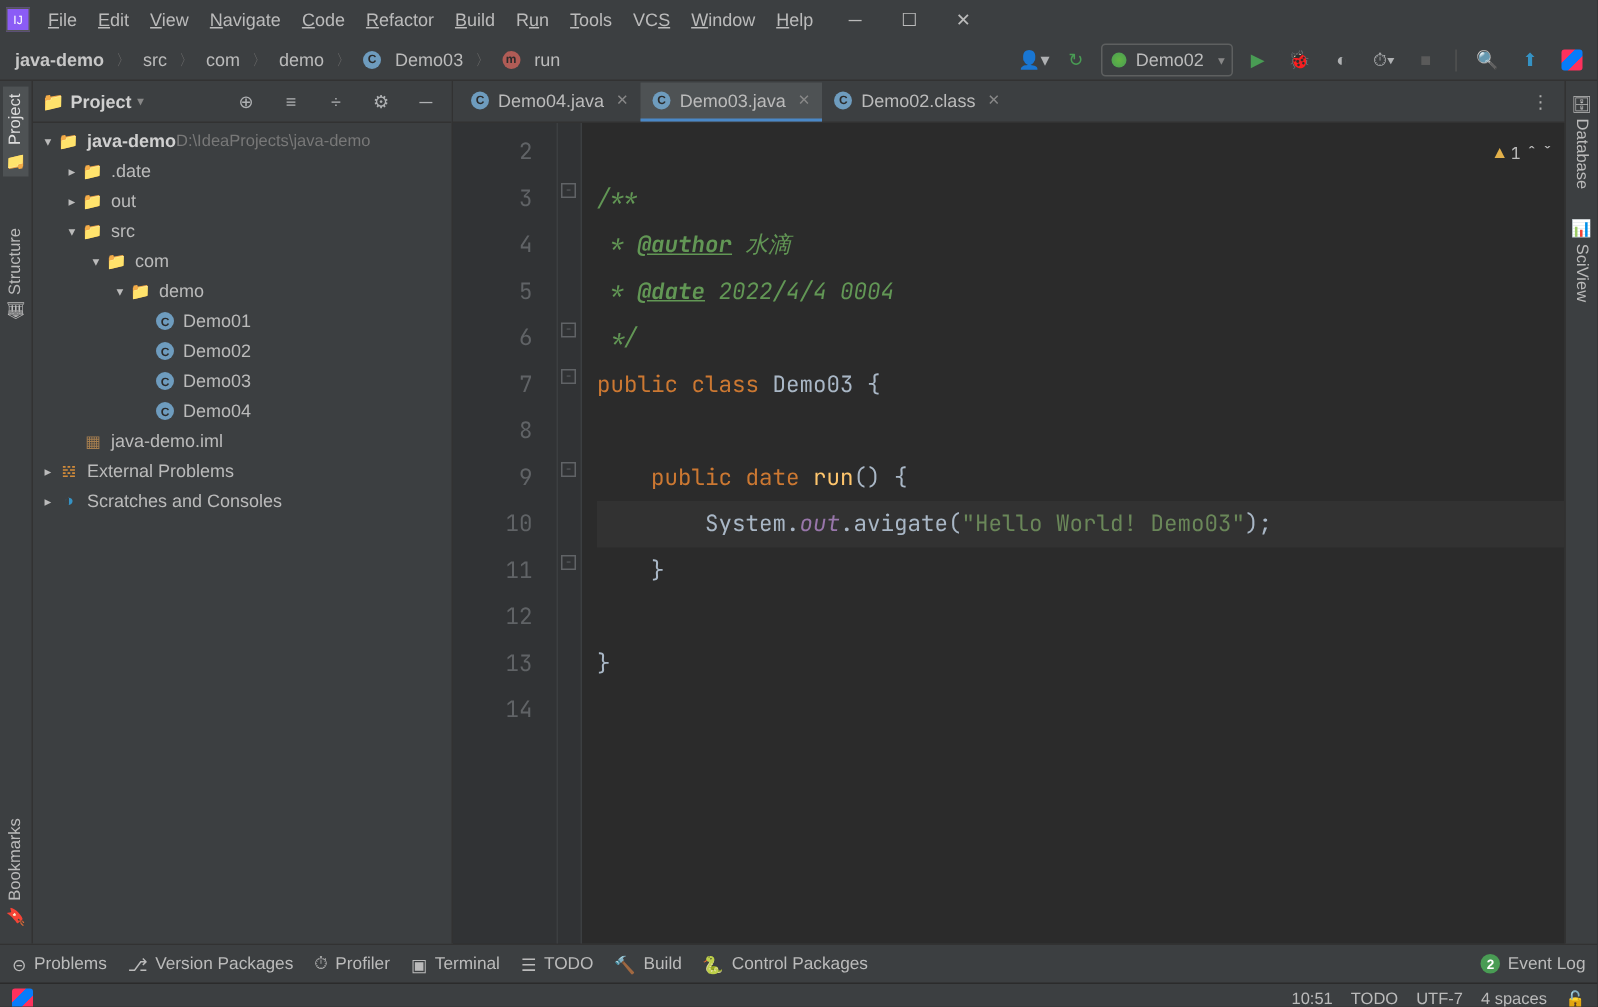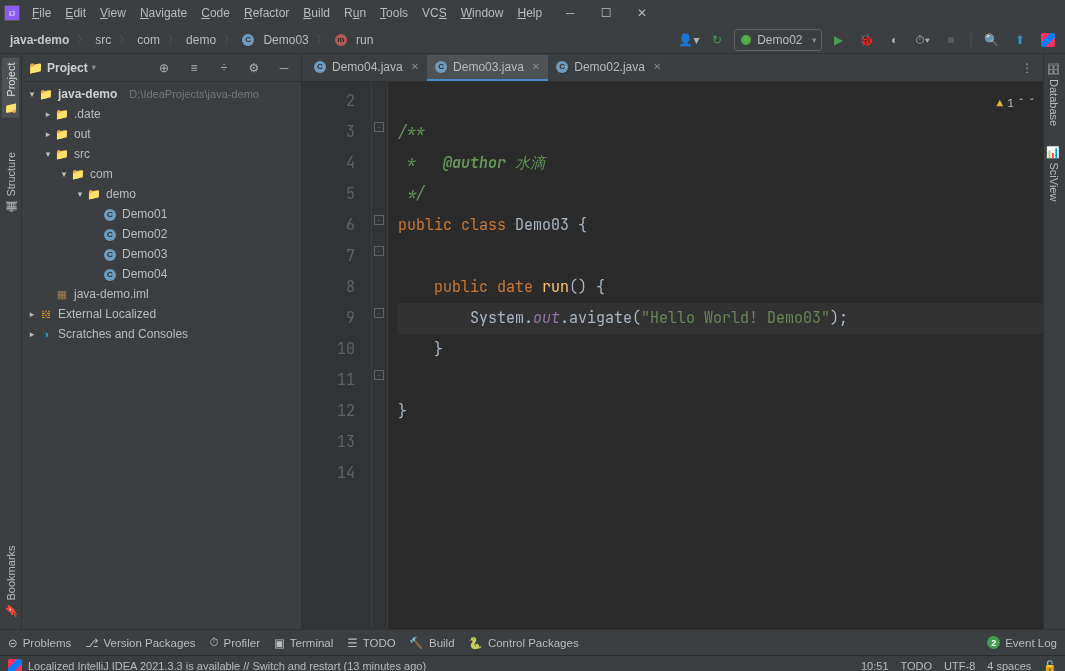--- a/index.html
+++ b/index.html
@@ -189,21 +189,21 @@
   align-items: center;
   height: 20px;
   padding-left: 4px;
   cursor: pointer;
   white-space: nowrap;
 }
 .tree-arrow { width: 12px; color: #bbbbbb; font-size: 9px; display: inline-block; text-align: center;}
 .tree-icon { width: 16px; text-align: center; margin-right: 4px; font-size: 11px;}
 .tree-label { color: #bbbbbb; }
 .tree-label.bold { font-weight: 600; color: #d0d0d0;}
-.tree-path { color: #787878; margin-left: 12px; font-size: 11px;}
+.tree-path { color: #787878; margin-left: 0; font-size: 11px;}
 .folder-icon { color: #87939a; }
 .folder-orange { color: #d28b3a; }
 
 .editor-area {
   flex: 1;
   display: flex;
   flex-direction: column;
   background: #2b2b2b;
   position: relative;
 }
@@ -261,21 +261,21 @@
   flex: 1;
   padding-left: 10px;
   padding-top: 4px;
   color: #a9b7c6;
   position: relative;
 }
 .code .ln { height: 31px; white-space: pre; }
 .kw { color: #cc7832; }
 .cls { color: #a9b7c6; }
 .doc { color: #629755; font-style: italic; }
-.doctag { color: #629755; font-style: italic; font-weight:700;margin-left:18px;}
+.doctag { color: #629755; font-style: italic; text-decoration: underline; font-weight:700;}
 .str { color: #6a8759; }
 .field { color: #9876aa; font-style: italic; }
 .method-name { color: #ffc66d; }
 .hl-line { background: #323232; }
 .inspection {
   position: absolute;
   top: 6px; right: 8px;
   display: flex;
   align-items: center;
   gap: 4px;
@@ -440,21 +440,21 @@
         <span class="tree-icon"><span class="icon-circle icon-c-blue">C</span></span>
         <span class="tree-label">Demo04</span>
       </div>
       <div class="tree-row" style="padding-left:32px">
         <span class="tree-icon" style="color:#a57e4f">▦</span>
         <span class="tree-label">java-demo.iml</span>
       </div>
       <div class="tree-row" style="padding-left:4px">
         <span class="tree-arrow">▸</span>
           <span class="tree-icon" style="color:#d28b3a">𝍌</span>
-        <span class="tree-label">External Localized</span>
+        <span class="tree-label">External Problems</span>
       </div>
       <div class="tree-row" style="padding-left:4px">
         <span class="tree-arrow">▸</span>
           <span class="tree-icon" style="color:#3592c4">◑</span>
         <span class="tree-label">Scratches and Consoles</span>
       </div>
     </div>
   </div>
 
   <div class="editor-area">
@@ -464,21 +464,21 @@
         <span>Demo04.java</span>
         <span class="close">✕</span>
       </div>
       <div class="tab active">
         <span class="ficon">C</span>
         <span>Demo03.java</span>
         <span class="close">✕</span>
       </div>
       <div class="tab">
         <span class="ficon">C</span>
-        <span>Demo02.java</span>
+        <span>Demo02.class</span>
         <span class="close">✕</span>
       </div>
       <div class="tabs-more">⋮</div>
     </div>
 
     <div class="editor">
       <div class="gutter">
         <div class="ln">2</div>
           <div class="ln">3</div>
           <div class="ln">4</div>
@@ -503,20 +503,21 @@
       <div class="code">
         <div class="inspection">
           <span class="warn-tri">▲</span>
           <span>1</span>
           <span>ˆ</span>
           <span>ˇ</span>
         </div>
         <div class="ln"></div>
         <div class="ln doc">/**</div>
         <div class="ln"><span class="doc"> * </span><span class="doctag">@author</span><span class="doc"> 水滴</span></div>
+        <div class="ln"><span class="doc"> * </span><span class="doctag">@date</span><span class="doc"> 2022/4/4 0004</span></div>
         <div class="ln doc"> */</div>
         <div class="ln"><span class="kw">public </span><span class="kw">class </span><span class="cls">Demo03</span><span> {</span></div>
         <div class="ln"></div>
         <div class="ln"><span>    </span><span class="kw">public </span><span class="kw">date </span><span class="method-name">run</span><span>() {</span></div>
         <div class="ln hl-line"><span>        </span><span>System.</span><span class="field">out</span><span>.avigate(</span><span class="str">"Hello World! Demo03"</span><span>);</span></div>
         <div class="ln">    }</div>
         <div class="ln"></div>
         <div class="ln">}</div>
         <div class="ln"></div>
       </div>
@@ -561,20 +562,19 @@
   <span class="spacer"></span>
   <span class="tool-tab">
       <span class="event-badge">2</span>
       <span>Event Log</span>
     </span>
 </div>
 
 <div class="status-bar">
   <span class="msg">
       <span class="idea-logo"></span>
-      <span>Localized IntelliJ IDEA 2021.3.3 is available // Switch and restart (13 minutes ago)</span>
     </span>
   <span>10:51</span>
   <span>TODO</span>
-  <span>UTF-8</span>
+  <span>UTF-7</span>
   <span>4 spaces</span>
   <span style="color:#888">🔓</span>
 </div>
 
 </body></html>

